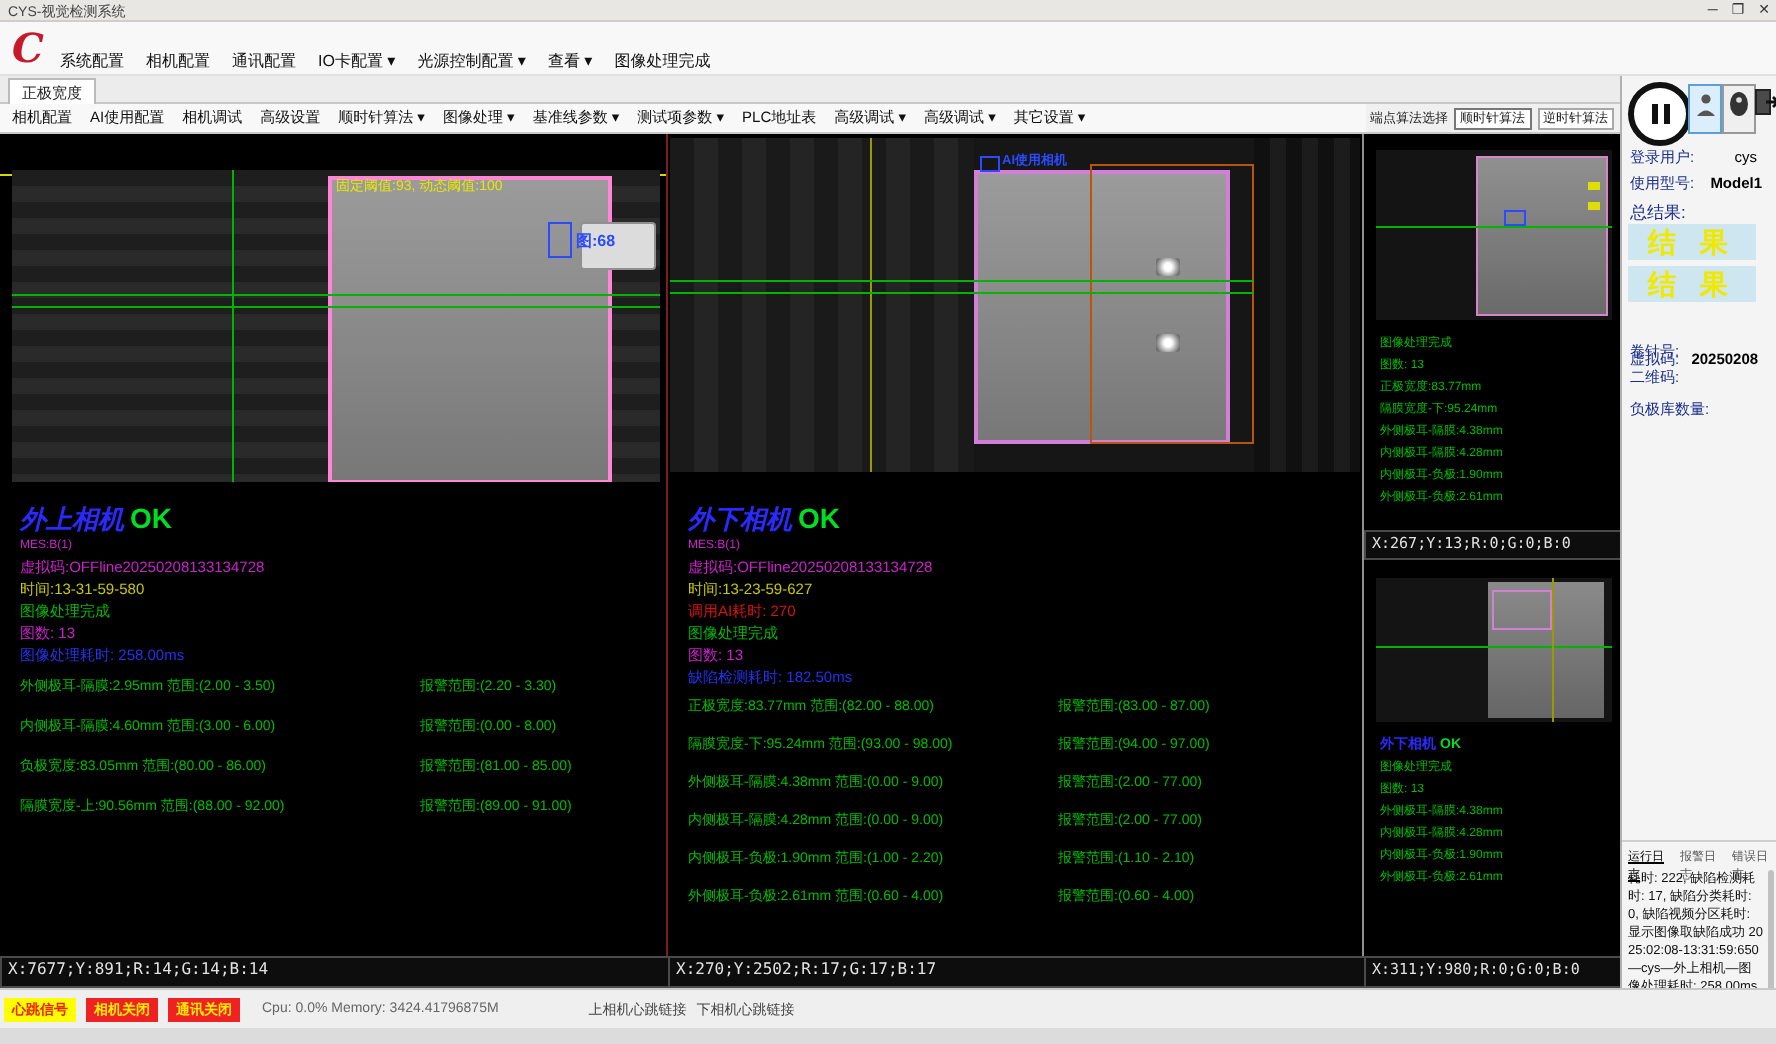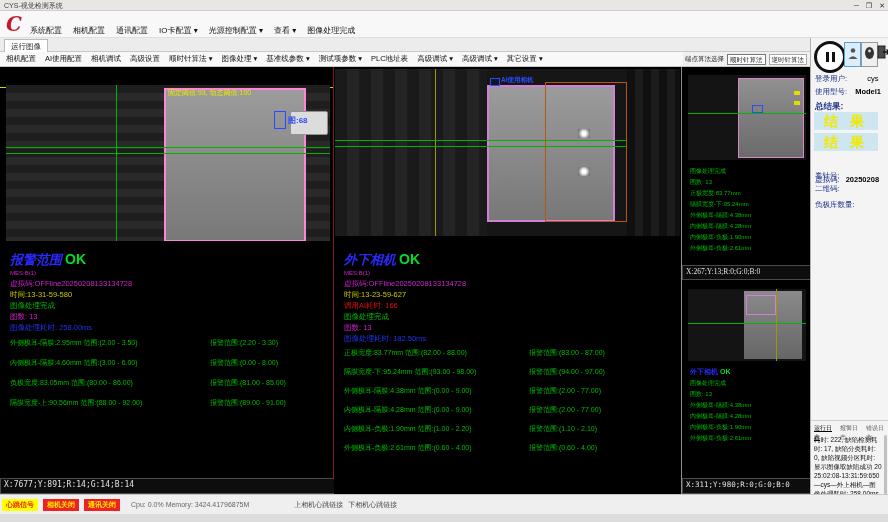--- a/index.html
+++ b/index.html
@@ -75,21 +75,21 @@
   
   .sidebar{top:38px;left:810px;width:78px;height:478px;background:#f4f4f4;border-left:1px solid #b0b0b0;}
   .pausebtn{position:absolute;left:3px;top:3px;width:26px;height:26px;border-radius:50%;border:3px solid #111;
             background:#fff;display:flex;align-items:center;justify-content:center;gap:3px;}
   .pausebtn i{display:block;width:3px;height:10px;background:#111;}
   .sbtn{position:absolute;top:4px;width:15px;height:23px;border:1px solid #999;background:#efefef;
         display:flex;align-items:center;justify-content:center;}
   .sbtn.sel{border-color:#57a0d8;background:#dceefc;}
   .srow{position:absolute;left:4px;font-size:7.5px;white-space:nowrap;color:#000;}
   .slabel{color:#1b2f8a;}
-  .result-label{position:absolute;left:4px;font-size:8.5px;font-weight:bold;color:#1b2f8a;}
+  .result-label{position:absolute;left:4px;font-size:8.5px;font-weight:normal;color:#1b2f8a;}
   .result-block{position:absolute;left:3px;width:64px;height:18px;background:#cde6f0;
                 color:#f0e800;font-size:14px;font-weight:bold;text-align:center;line-height:18px;letter-spacing:4px;}
   .logtabs{position:absolute;left:3px;display:flex;gap:4px;font-size:6px;color:#555;}
   .logtab.sel{color:#000;text-decoration:underline;}
   .logtext{position:absolute;left:3px;width:68px;font-size:6.5px;line-height:9px;color:#111;word-break:break-all;}
   .sb-scroll{position:absolute;right:1px;width:3px;background:#c0c0c0;border-radius:2px;}
 
   
   .statusbar{top:494px;left:0;width:888px;height:20px;background:#efefef;border-top:1px solid #c8c8c8;
              display:flex;align-items:center;gap:5px;padding-left:2px;font-size:7px;color:#666;}
@@ -118,21 +118,21 @@
     <span class="menu-item">相机配置</span>
     <span class="menu-item">通讯配置</span>
     <span class="menu-item">IO卡配置 ▾</span>
     <span class="menu-item">光源控制配置 ▾</span>
     <span class="menu-item">查看 ▾</span>
     <span class="menu-item">图像处理完成</span>
   </div>
 </div>
 
 <div class="abs tabstrip">
-  <span class="run-tab">运行图像</span>
+  <span class="run-tab">正极宽度</span>
 </div>
 
 <div class="abs toolbar">
   <span>相机配置</span>
   <span>AI使用配置</span>
   <span>相机调试</span>
   <span>高级设置</span>
   <span>顺时针算法 ▾</span>
   <span>图像处理 ▾</span>
   <span>基准线参数 ▾</span>
@@ -157,21 +157,21 @@
       <div class="gvline" style="left:110px;top:0;height:156px;"></div>
       <div class="bright" style="left:158px;top:3px;width:138px;height:150px;border:2px solid #ff85d8;"></div>
       <div class="gline" style="top:62px;left:0;width:324px;"></div>
       <div class="gline" style="top:68px;left:0;width:324px;"></div>
       <div class="blue-marker" style="left:268px;top:26px;width:10px;height:16px;"></div>
       <div class="connector" style="left:284px;top:26px;width:36px;height:22px;"></div>
       <span class="overlay-text" style="left:162px;top:3px;">固定阈值:93, 动态阈值:100</span>
       <span class="blue-text" style="left:282px;top:30px;">图:68</span>
     </div>
     <div class="cam-title" style="top:184px;">
-      <span>报警范围</span><span class="cam-ok">OK</span>
+      <span>外上相机</span><span class="cam-ok">OK</span>
     </div>
     <div class="tagline" style="top:203px;">MES:B(1)</div>
     <div class="iline c-mag" style="top:212px;">虚拟码:OFFline20250208133134728</div>
     <div class="iline c-yel" style="top:223px;">时间:13-31-59-580</div>
     <div class="iline c-grn" style="top:234px;">图像处理完成</div>
     <div class="iline c-mag" style="top:245px;">图数: 13</div>
     <div class="iline c-blu" style="top:256px;">图像处理耗时: 258.00ms</div>
     <div class="mrow mrow-l" style="top:271px;">
       <span class="mtext">外侧极耳-隔膜:2.95mm 范围:(2.00 - 3.50)</span>
         <span>报警范围:(2.20 - 3.30)</span>
@@ -204,24 +204,24 @@
       <div class="led" style="left:243px;top:98px;"></div>
       <div class="blue-marker" style="left:155px;top:9px;width:8px;height:6px;"></div>
       <span class="blue-text" style="left:166px;top:7px;font-size:6.5px;">AI使用相机</span>
     </div>
     <div class="cam-title" style="top:184px;">
       <span>外下相机</span><span class="cam-ok">OK</span>
     </div>
     <div class="tagline" style="top:203px;">MES:B(1)</div>
     <div class="iline c-mag" style="top:212px;">虚拟码:OFFline20250208133134728</div>
     <div class="iline c-yel" style="top:223px;">时间:13-23-59-627</div>
-    <div class="iline c-red" style="top:234px;">调用AI耗时: 166</div>
+    <div class="iline c-red" style="top:234px;">调用AI耗时: 270</div>
     <div class="iline c-grn" style="top:245px;">图像处理完成</div>
     <div class="iline c-mag" style="top:256px;">图数: 13</div>
-    <div class="iline c-blu" style="top:267px;">图像处理耗时: 182.50ms</div>
+    <div class="iline c-blu" style="top:267px;">缺陷检测耗时: 182.50ms</div>
     <div class="mrow mrow-m" style="top:281px;">
       <span class="mtext">正极宽度:83.77mm 范围:(82.00 - 88.00)</span>
         <span>报警范围:(83.00 - 87.00)</span>
     </div>
     <div class="mrow mrow-m" style="top:300px;">
       <span class="mtext">隔膜宽度-下:95.24mm 范围:(93.00 - 98.00)</span>
         <span>报警范围:(94.00 - 97.00)</span>
     </div>
     <div class="mrow mrow-m" style="top:319px;">
       <span class="mtext">外侧极耳-隔膜:4.38mm 范围:(0.00 - 9.00)</span>
@@ -233,38 +233,39 @@
     </div>
     <div class="mrow mrow-m" style="top:357px;">
       <span class="mtext">内侧极耳-负极:1.90mm 范围:(1.00 - 2.20)</span>
         <span>报警范围:(1.10 - 2.10)</span>
     </div>
     <div class="mrow mrow-m" style="top:376px;">
       <span class="mtext">外侧极耳-负极:2.61mm 范围:(0.60 - 4.00)</span>
         <span>报警范围:(0.60 - 4.00)</span>
     </div>
   </div>
+  <div class="coordbar" style="top:411px;left:334px;width:347px;">X:270;Y:2502;R:17;G:17;B:17</div>
 
   <div class="panel thumbcol">
     <div class="thumbview" style="top:8px;height:85px;">
       <div class="bright" style="left:50px;top:3px;width:64px;height:78px;border:1px solid #d884c8;background:linear-gradient(180deg,#909090,#6a6a6a);"></div>
       <div class="gline" style="top:38px;left:0;width:118px;"></div>
       <div class="abs" style="left:106px;top:16px;width:6px;height:4px;background:#dede00;"></div>
       <div class="abs" style="left:106px;top:26px;width:6px;height:4px;background:#dede00;"></div>
       <div class="blue-marker" style="left:64px;top:30px;width:9px;height:6px;"></div>
     </div>
     <div class="tline" style="top:100px;">图像处理完成</div>
     <div class="tline" style="top:111px;">图数: 13</div>
     <div class="tline" style="top:122px;">正极宽度:83.77mm</div>
     <div class="tline" style="top:133px;">隔膜宽度-下:95.24mm</div>
     <div class="tline" style="top:144px;">外侧极耳-隔膜:4.38mm</div>
     <div class="tline" style="top:155px;">内侧极耳-隔膜:4.28mm</div>
     <div class="tline" style="top:166px;">内侧极耳-负极:1.90mm</div>
     <div class="tline" style="top:177px;">外侧极耳-负极:2.61mm</div>
-    <div class="coordbar" style="top:198px;left:0;width:128px;height:13px;font-size:7.5px;font-family:Liberation Serif, serif;">X:267;Y:13;R:0;G:0;B:0</div>
+    <div class="coordbar" style="top:198px;left:0;width:128px;height:13px;font-size:7.5px;">X:267;Y:13;R:0;G:0;B:0</div>
 
     <div class="thumbview" style="top:222px;height:72px;">
       <div class="bright" style="left:56px;top:2px;width:58px;height:68px;background:linear-gradient(180deg,#8a8a8a,#666);"></div>
       <div class="abs" style="left:58px;top:6px;width:30px;height:20px;border:1px solid #d17fd8;"></div>
       <div class="gline" style="top:34px;left:0;width:118px;"></div>
       <div class="gvline" style="left:88px;top:0;height:72px;background:#9a9a00;"></div>
     </div>
     <div class="thumb-title" style="top:300px;">
       <span>外下相机</span><span class="thumb-ok">OK</span>
     </div>

